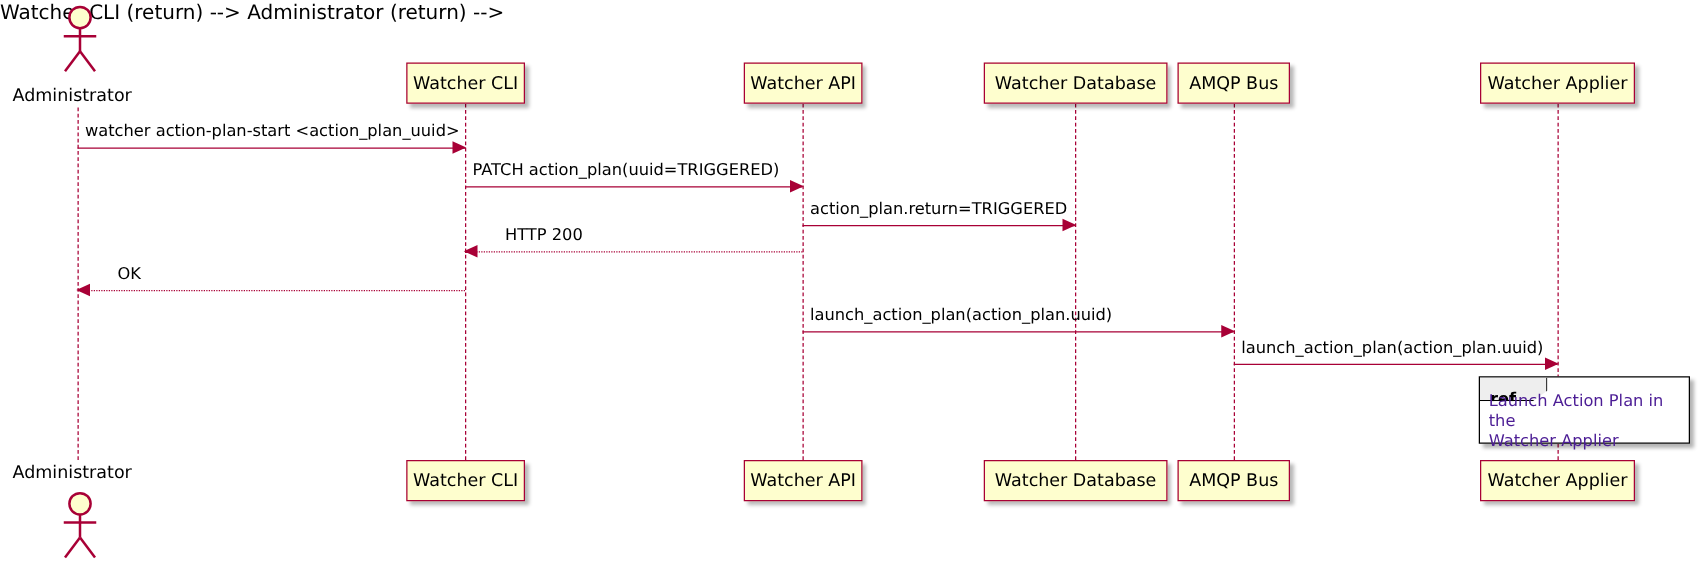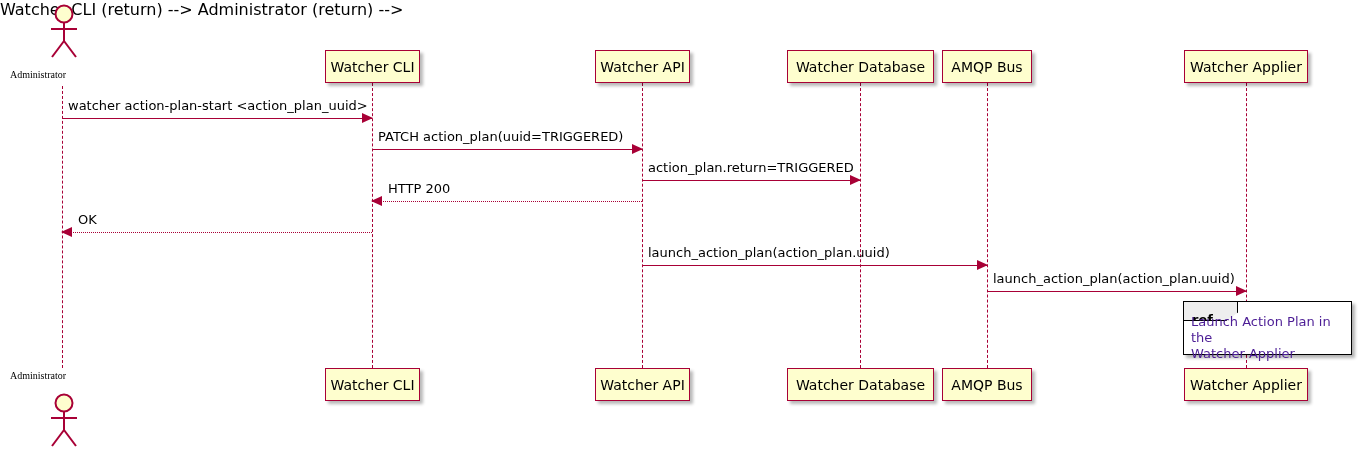--- a/index.html
+++ b/index.html
@@ -40,24 +40,23 @@
   }
 
   
   .actor-box {
     position: absolute;
     width: 46px;
     height: 56px;
   }
   .actor-label {
     position: absolute;
-    font-size: 10px;
+    font-size: 14px;
     color: #000000;
     white-space: nowrap;
-    font-family: Liberation Serif, serif;
   }
 
   
   .msg {
     position: absolute;
     height: 0;
   }
   .msg .line {
     position: absolute;
     left: 0;
@@ -86,21 +85,21 @@
     border-right: 11px solid #A80036;
   }
   .msg .label {
     position: absolute;
     top: -20px;
     font-size: 13px;
     color: #000000;
     white-space: nowrap;
   }
   .msg.to-right .label { left: 6px; text-align: center; }
-  .msg.to-left .label  { left: 16px; }
+  .msg.to-left .label  { left: 32px; }
 
   
   .ref-frag {
     position: absolute;
     box-sizing: border-box;
     background: #FFFFFF;
     border: 1.5px solid #000000;
     box-shadow: 3px 3px 3px rgba(0,0,0,0.30);
   }
   .ref-tag {

